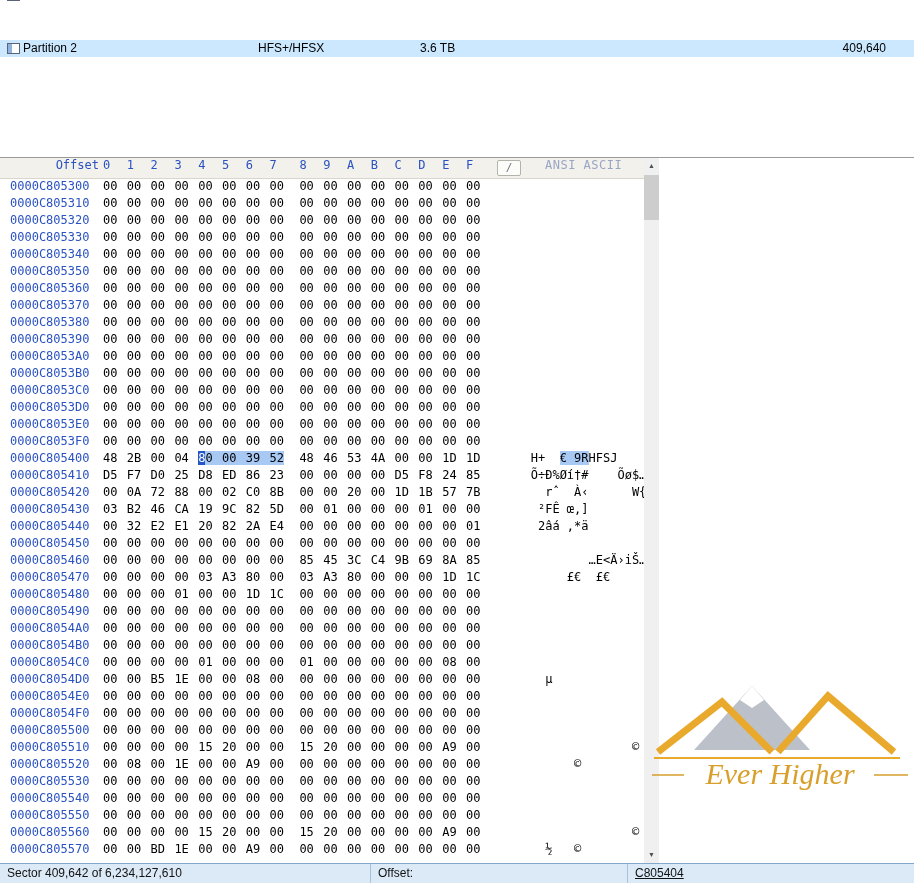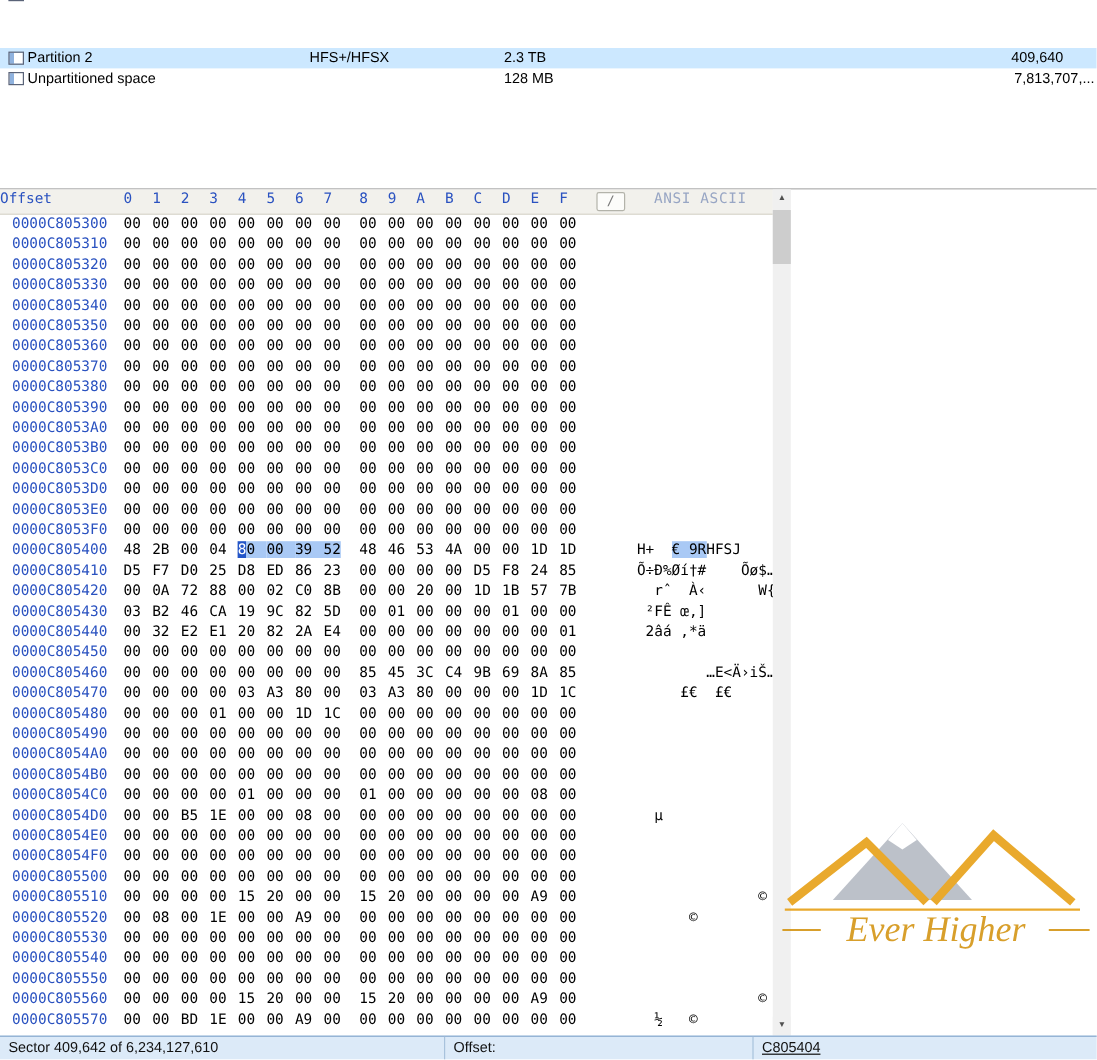--- a/index.html
+++ b/index.html
@@ -28,21 +28,21 @@
   .psector{position:absolute;right:28px;white-space:nowrap;}
   .psector.clipright{right:2px;}
 
   
   .hexpane{position:absolute;top:158px;left:0;width:914px;height:705px;background:#fff;}
   .hexheader{
     position:absolute;top:0;left:0;width:644px;height:21px;line-height:21px;
     background:#f2f1ec;border-bottom:1px solid #d9d6cd;box-sizing:border-box;
     font:12px "DejaVu Sans Mono",monospace;color:#2a52c0;white-space:nowrap;
   }
-  .hh-offset{display:inline-block;width:99px;text-align:left;}
+  .hh-offset{display:inline-block;width:99px;text-align:right;}
   .hdcell{display:inline-block;width:23.8px;text-indent:4px;}
   .hdcell.g{margin-left:6px;}
   .slashbtn{
     position:absolute;left:497px;top:2px;width:24px;height:16px;
     background:#fcfcfa;border:1px solid #b3b3aa;border-radius:2px;
     color:#777;font:11px "DejaVu Sans Mono",monospace;line-height:14px;text-align:center;
     padding:0;box-sizing:border-box;
   }
   .hh-enc{position:absolute;left:545px;top:0;color:#98a6c4;letter-spacing:.5px;text-align:center;}
 
@@ -90,29 +90,22 @@
         <span class="picon"></span>
         <span class="pname">Partition 1</span>
         <span class="pfs"></span>
         <span class="psize">200 MB</span>
         <span class="psector"></span>
       </div>
       <div class="prow psel">
         <span class="picon"></span>
         <span class="pname">Partition 2</span>
         <span class="pfs">HFS+/HFSX</span>
-        <span class="psize">2.3 TB</span>
+        <span class="psize">3.6 TB</span>
         <span class="psector">409,640</span>
-      </div>
-      <div class="prow">
-        <span class="picon"></span>
-        <span class="pname">Unpartitioned space</span>
-        <span class="pfs"></span>
-        <span class="psize">128 MB</span>
-        <span class="psector clipright">7,813,707,...</span>
       </div>
     </div>
 </div>
 
 <div class="hexpane">
   <div class="hexheader">
     <span class="hh-offset">Offset</span><span id="hh-cols"><span class="hdcell">0</span><span class="hdcell">1</span><span class="hdcell">2</span><span class="hdcell">3</span><span class="hdcell">4</span><span class="hdcell">5</span><span class="hdcell">6</span><span class="hdcell">7</span><span class="hdcell g">8</span><span class="hdcell">9</span><span class="hdcell">A</span><span class="hdcell">B</span><span class="hdcell">C</span><span class="hdcell">D</span><span class="hdcell">E</span><span class="hdcell">F</span></span>
     <button class="slashbtn">/</button>
     <span class="hh-enc">ANSI ASCII</span>
   </div>

